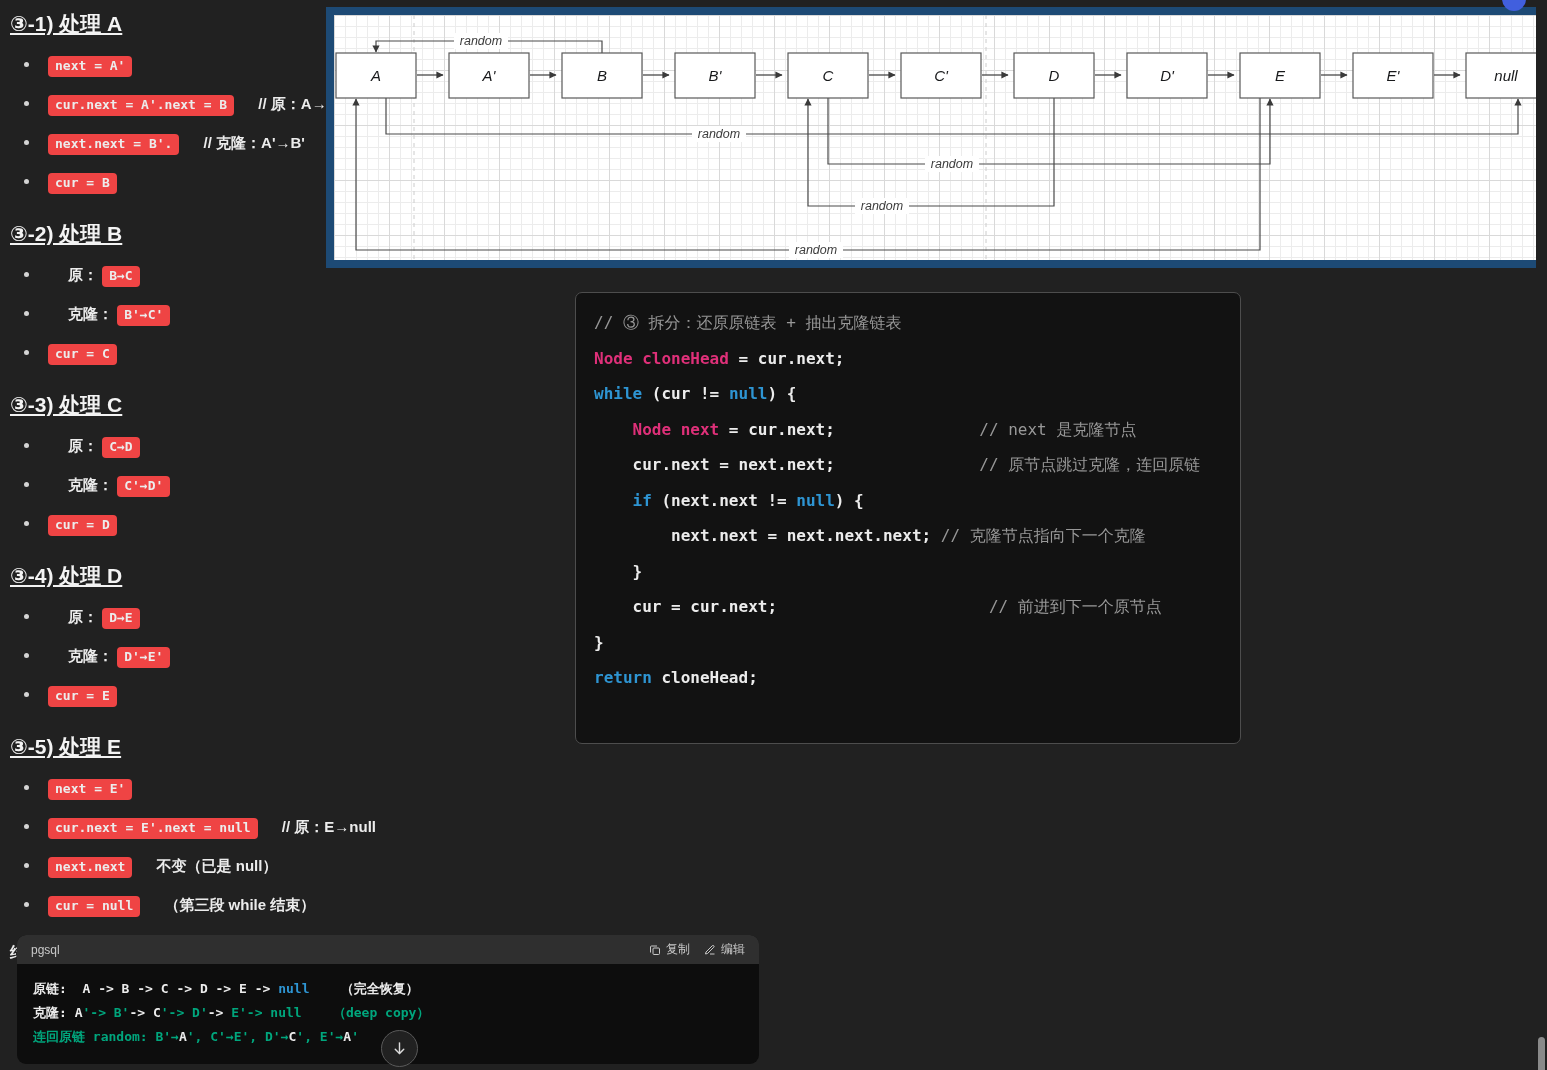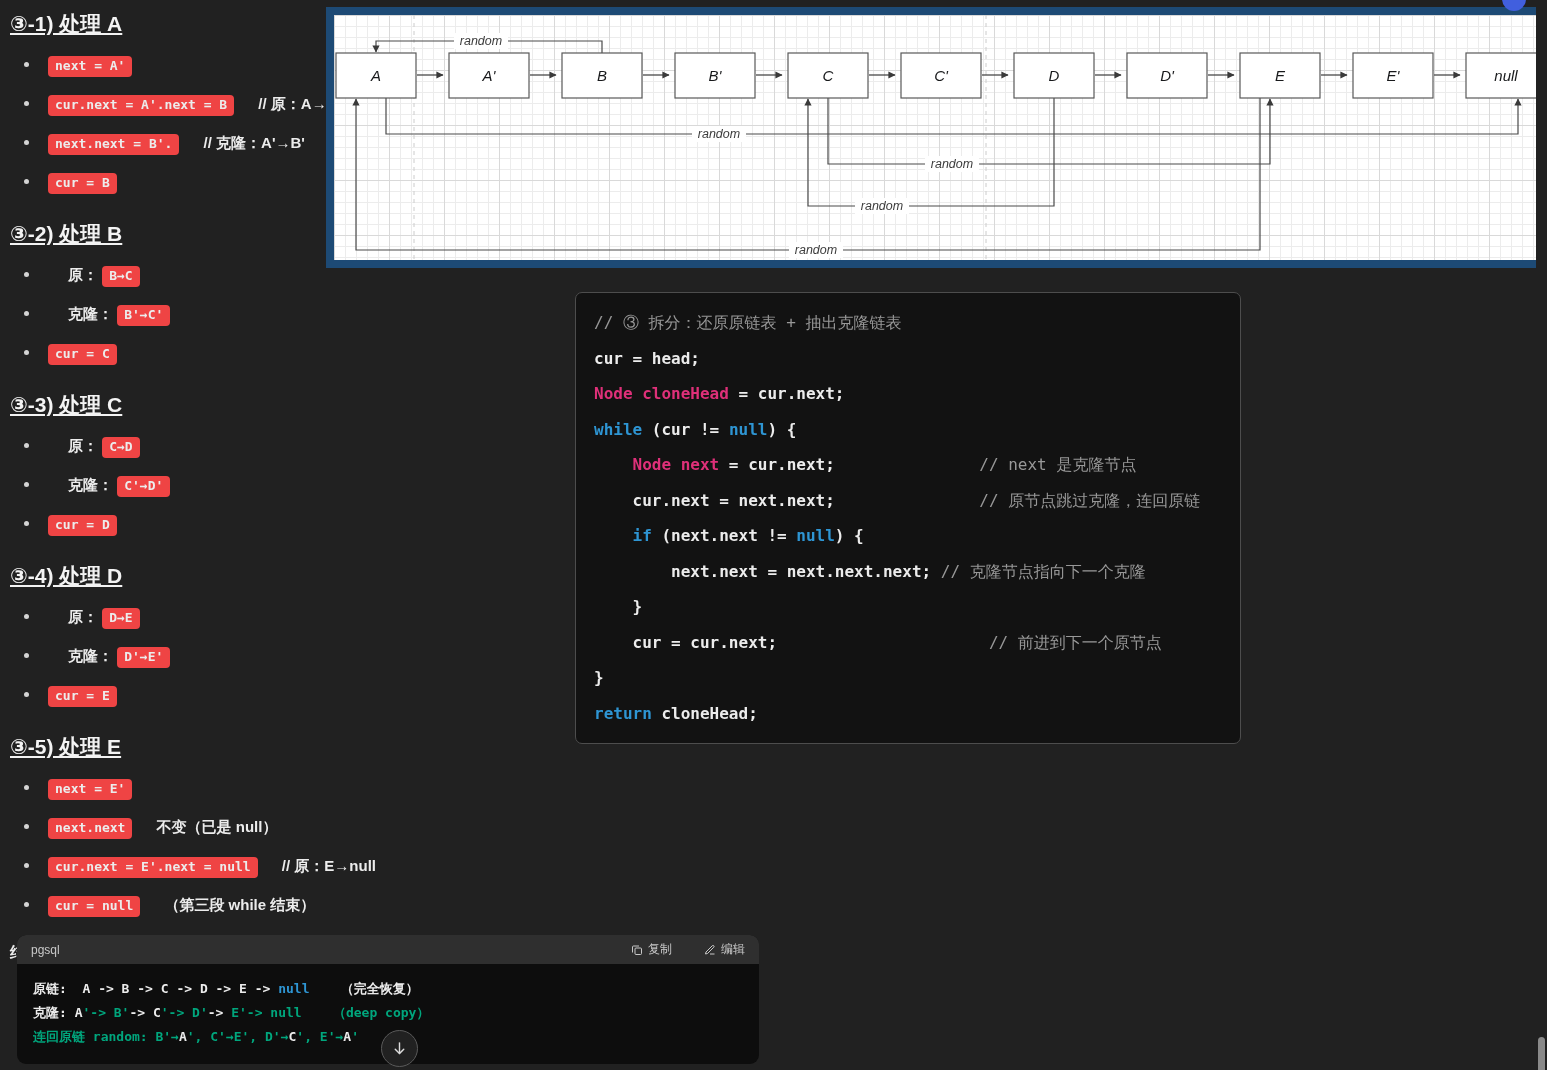--- a/index.html
+++ b/index.html
@@ -65,21 +65,21 @@
   
   #result-block {
     position:absolute; left:17px; top:935px; width:742px;
     border-radius:9px; overflow:hidden; background:#0d0d0d;
   }
   #result-header {
     height:29px; background:#2f2f2f; display:flex; align-items:center;
     padding:0 14px; font-size:12px; color:#c9c9c9;
   }
   #result-lang { flex:0 0 auto; }
-  #result-actions { margin-left:auto; display:flex; gap:32px; }
+  #result-actions { margin-left:auto; display:flex; gap:14px; }
   .hdr-btn { display:flex; align-items:center; gap:5px; font-size:12px; color:#c9c9c9; cursor:pointer; background:none; border:none; font-family:inherit; }
   .hdr-btn svg { display:block; }
   #result-body {
     padding:13px 16px 15px;
     font-family:"DejaVu Sans Mono","Liberation Mono",monospace;
     font-size:13px;
   }
   .rline { line-height:24px; white-space:pre; }
   .seg-b { color:#2e95d3; font-weight:700; }
   .seg-g { color:#00a67d; font-weight:600; }
@@ -120,22 +120,22 @@
     </ul>
     <div class="sec-title">③-4) 处理 D</div>
     <ul class="blist">
       <li class="bitem"><span class="btext">原： </span><span class="chip">D→E</span></li>
       <li class="bitem"><span class="btext">克隆： </span><span class="chip">D'→E'</span></li>
       <li class="bitem"><span class="chip">cur = E</span></li>
     </ul>
     <div class="sec-title">③-5) 处理 E</div>
     <ul class="blist">
       <li class="bitem"><span class="chip">next = E'</span></li>
+      <li class="bitem"><span class="chip">cur.next = E'.next = null</span><span class="btext"> // 原：E→null</span></li>
       <li class="bitem"><span class="chip">next.next</span><span class="btext"> 不变（已是 null）</span></li>
-      <li class="bitem"><span class="chip">cur.next = E'.next = null</span><span class="btext"> // 原：E→null</span></li>
       <li class="bitem"><span class="chip">cur = null</span><span class="btext"> （第三段 while 结束）</span></li>
     </ul>
     <div id="result-label">结果:</div>
   </div>
 
 <div id="whiteboard">
   <svg id="diagram-svg" width="1202" height="245" viewBox="0 0 1202 245">
       <defs>
         <marker id="ah" markerWidth="8" markerHeight="8" refX="5.5" refY="3" orient="auto">
           <path d="M0,0 L6,3 L0,6 z" fill="#3a3a3a"></path>
@@ -222,21 +222,20 @@
         <rect x="1132" y="38" width="80" height="45" fill="#ffffff" stroke="#595959" stroke-width="1.2"></rect>
         <text x="1172" y="65.5" text-anchor="middle" font-size="15" fill="#18191b" font-family="Liberation Sans, sans-serif">null</text>
       </g>
     </svg>
 </div>
 
 <div id="blue-fab"></div>
 
 <div id="code-panel">
     <div class="cline"><span class="seg-c">// ③ 拆分：还原原链表 + 抽出克隆链表</span></div>
-    <div class="cline"><span class="seg-p">cur = head;</span></div>
     <div class="cline"><span class="seg-t">Node cloneHead</span><span class="seg-p"> = cur.next;</span></div>
     <div class="cline"><span class="seg-k">while</span><span class="seg-p"> (cur != </span><span class="seg-k">null</span><span class="seg-p">) {</span></div>
     <div class="cline"><span class="seg-p">    </span><span class="seg-t">Node next</span><span class="seg-p"> = cur.next;</span><span class="seg-c">               // next 是克隆节点</span></div>
     <div class="cline"><span class="seg-p">    cur.next = next.next;</span><span class="seg-c">               // 原节点跳过克隆，连回原链</span></div>
     <div class="cline"><span class="seg-p">    </span><span class="seg-k">if</span><span class="seg-p"> (next.next != </span><span class="seg-k">null</span><span class="seg-p">) {</span></div>
     <div class="cline"><span class="seg-p">        next.next = next.next.next; </span><span class="seg-c">// 克隆节点指向下一个克隆</span></div>
     <div class="cline"><span class="seg-p">    }</span></div>
     <div class="cline"><span class="seg-p">    cur = cur.next;</span><span class="seg-c">                      // 前进到下一个原节点</span></div>
     <div class="cline"><span class="seg-p">}</span></div>
     <div class="cline"><span class="seg-k">return</span><span class="seg-p"> cloneHead;</span></div>

